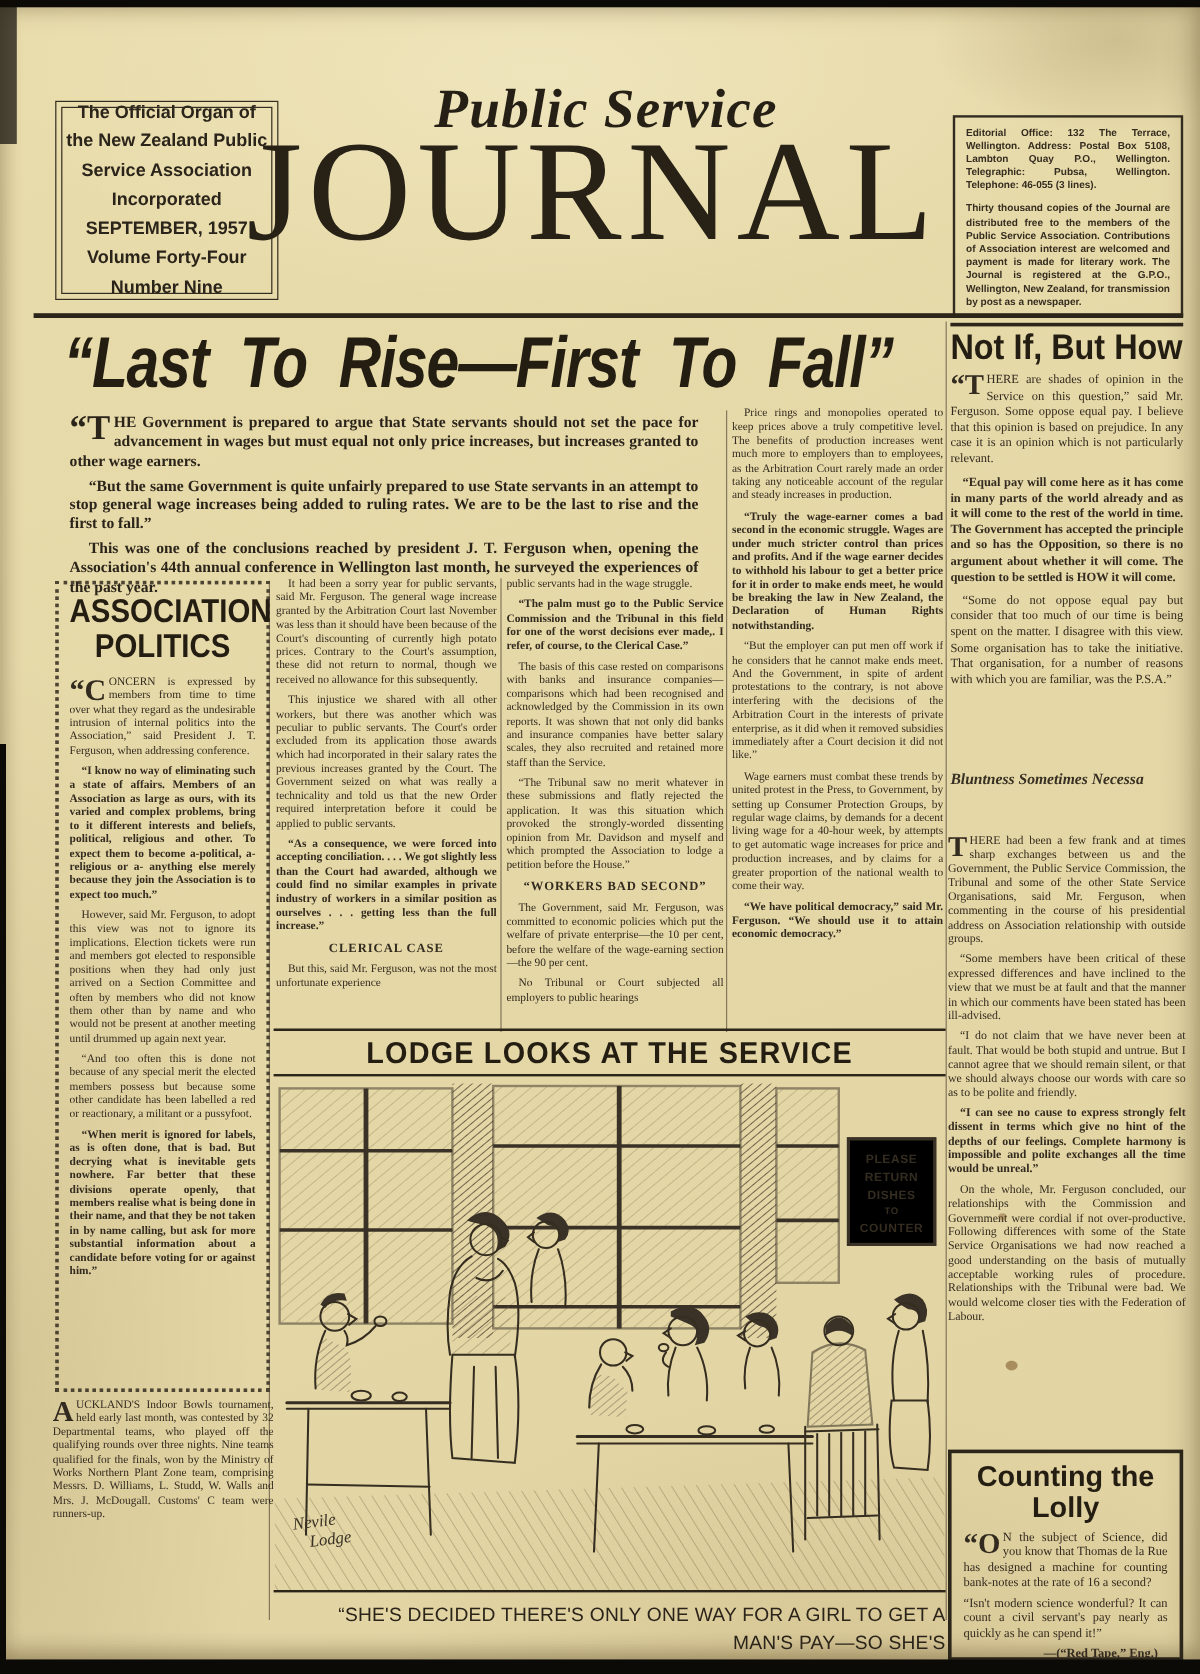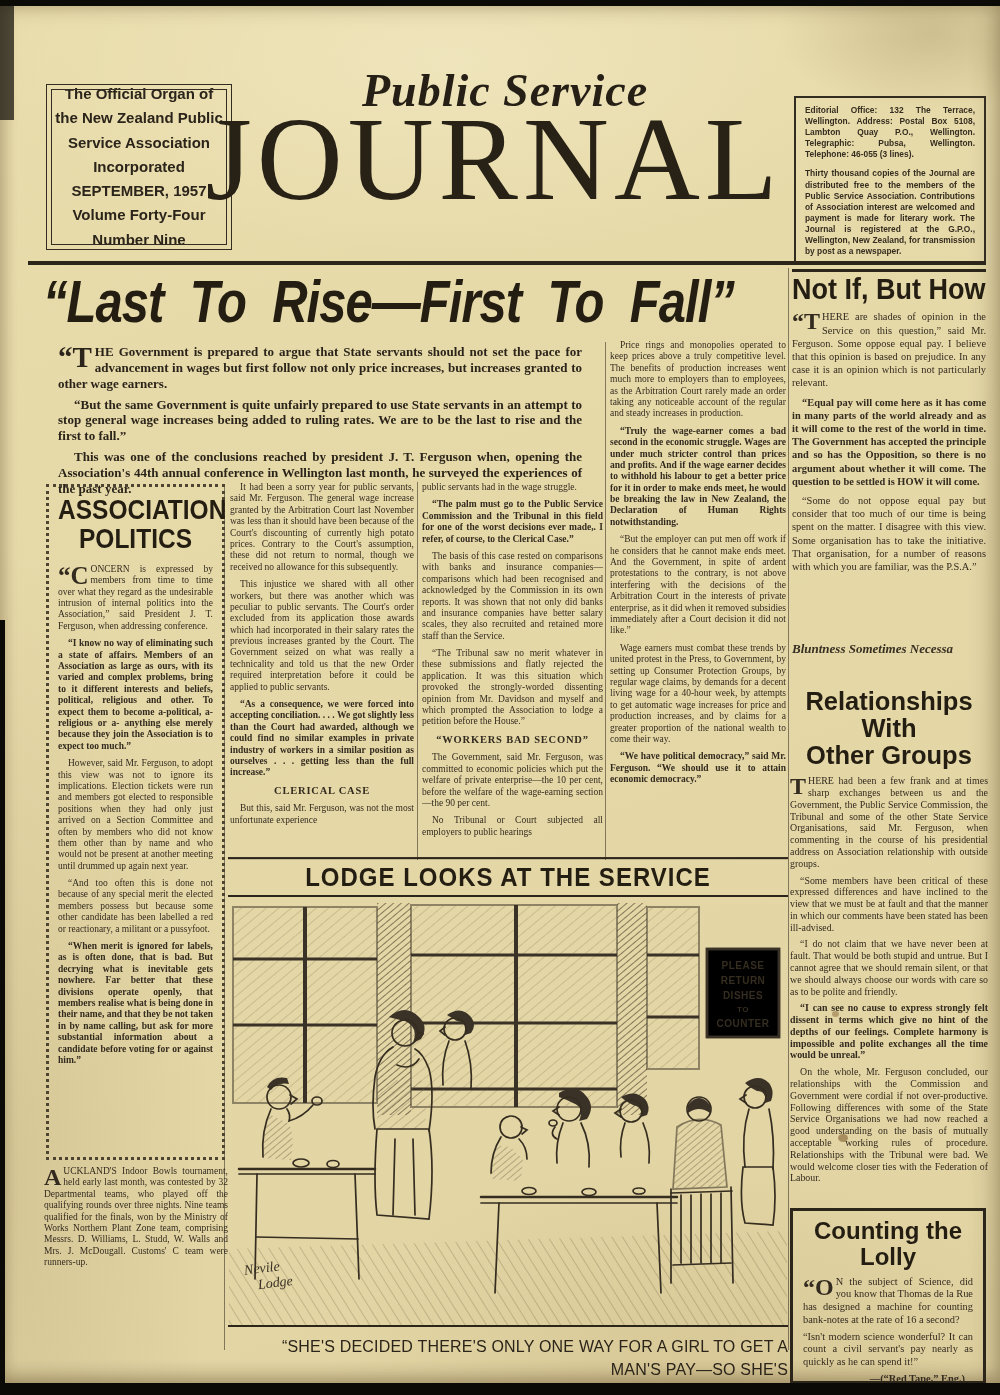--- a/index.html
+++ b/index.html
@@ -25,21 +25,21 @@
         letter-spacing:5px;color:#28211675;color:#282116;font-weight:normal;}
   .rbox{left:794px;top:74px;width:192px;height:168px;border:2px solid #332c20;padding:7px 9px;box-sizing:border-box;
         font-family:"Liberation Sans","DejaVu Sans",sans-serif;font-weight:bold;font-size:8.4px;line-height:1.32;
         text-align:justify;color:#352d20;margin-top:16px;}
   .rbox p{margin:0 0 8px 0;}
   .rule-main{left:28px;top:255px;width:958px;height:4px;background:#2c251a;}
   
   .vrule{width:1px;background:#4d4432;opacity:.65;}
   .hrule{background:#2c251a;}
   
-  .headline{left:36px;top:260px;width:724px;height:72px;display:flex;align-items:center;justify-content:flex-start;}
+  .headline{left:36px;top:260px;width:724px;height:72px;display:flex;align-items:center;justify-content:center;}
   .headline-inner{font-family:"Liberation Sans","DejaVu Sans",sans-serif;font-weight:bold;font-style:italic;
         font-size:50px;word-spacing:14px;letter-spacing:-1px;white-space:nowrap;color:#241d12;
         transform:scale(.98,1.2);}
   .lead{left:58px;top:338px;width:524px;font-size:13px;line-height:1.22;font-weight:bold;text-align:justify;color:#2b241a;}
   .lead p{margin:0 0 5px 0;}
   .lead .ind{text-indent:16px;}
   .lead .dc{float:left;font-size:29px;line-height:24px;font-weight:bold;margin:1px 3px 0 0;}
   
   .bodycol{font-size:9.5px;line-height:1.2;text-align:justify;overflow:hidden;color:#332b1f;}
   .bodycol p{margin:0 0 6px 0;}
@@ -116,21 +116,21 @@
       <p>Thirty thousand copies of the Journal are distributed free to the members of the Public Service Association. Contributions of Association interest are welcomed and payment is made for literary work. The Journal is registered at the G.P.O., Wellington, New Zealand, for transmission by post as a newspaper.</p>
     </div>
 
     <div class="abs rule-main"></div>
 
     <div class="abs headline">
       <span class="headline-inner">“Last To Rise—First To Fall”</span>
     </div>
 
     <div class="abs lead">
-      <p><span class="dc">“T</span><span>HE Government is prepared to argue that State servants should not set the pace for advancement in wages but first follow not only price increases, but increases granted to other wage earners.</span></p>
+      <p><span class="dc">“T</span><span>HE Government is prepared to argue that State servants should not set the pace for advancement in wages but must equal not only price increases, but increases granted to other wage earners.</span></p>
       <p class="ind">“But the same Government is quite unfairly prepared to use State servants in an attempt to stop general wage increases being added to ruling rates.  We are to be the last to rise and the first to fall.”</p>
       <p class="ind">This was one of the conclusions reached by president J. T. Ferguson when, opening the Association's 44th annual conference in Wellington last month, he surveyed the experiences of the past year.</p>
     </div>
 
     <div class="abs vrule" style="left:224px;top:478px;height:866px;"></div>
     <div class="abs vrule" style="left:417px;top:476px;height:378px;"></div>
     <div class="abs vrule" style="left:605px;top:336px;height:518px;"></div>
     <div class="abs vrule" style="left:788px;top:262px;height:1082px;"></div>
 
     <div class="abs bodycol col2">
@@ -185,24 +185,20 @@
       <div class="notif-body">
         <p><span class="dc2">“T</span><span>HERE are shades of opinion in the Service on this question,” said Mr. Ferguson.  Some oppose equal pay.  I believe that this opinion is based on prejudice. In any case it is an opinion which is not particularly relevant.</span></p>
         <p class="ind b">“Equal pay will come here as it has come in many parts of the world already and as it will come to the rest of the world in time. The Government has accepted the principle and so has the Opposition, so there is no argument about whether it will come.  The question to be settled is HOW it will come.</p>
         <p class="ind">“Some do not oppose equal pay but consider that too much of our time is being spent on the matter.  I disagree with this view.  Some organisation has to take the initiative. That organisation, for a number of reasons with which you are familiar, was the P.S.A.”</p>
       </div>
     </div>
 
     <div class="abs kicker">Bluntness Sometimes Necessa</div>
 
     <div class="abs relations">
-      <div class="rcol-title rel-title">
-        <div>Relationships With</div>
-        <div>Other Groups</div>
-      </div>
       <div class="rel-body">
         <p><span class="dc2">T</span><span>HERE had been a few frank and at times sharp exchanges between us and the Government, the Public Service Commission, the Tribunal and some of the other State Service Organisations, said Mr. Ferguson, when commenting in the course of his presidential address on Association relationship with outside groups.</span></p>
         <p class="ind">“Some members have been critical of these expressed differences and have inclined to the view that we must be at fault and that the manner in which our comments have been stated has been ill-advised.</p>
         <p class="ind">“I do not claim that we have never been at fault.  That would be both stupid and untrue.  But I cannot agree that we should remain silent, or that we should always choose our words with care so as to be polite and friendly.</p>
         <p class="ind b">“I can see no cause to express strongly felt dissent in terms which give no hint of the depths of our feelings.  Complete harmony is impossible and polite exchanges all the time would be unreal.”</p>
         <p class="ind">On the whole, Mr. Ferguson concluded, our relationships with the Commission and Government were cordial if not over-productive. Following differences with some of the State Service Organisations we had now reached a good understanding on the basis of mutually acceptable working rules of procedure.  Relationships with the Tribunal were bad.  We would welcome closer ties with the Federation of Labour.</p>
       </div>
     </div>
 
     <div class="abs lolly">

